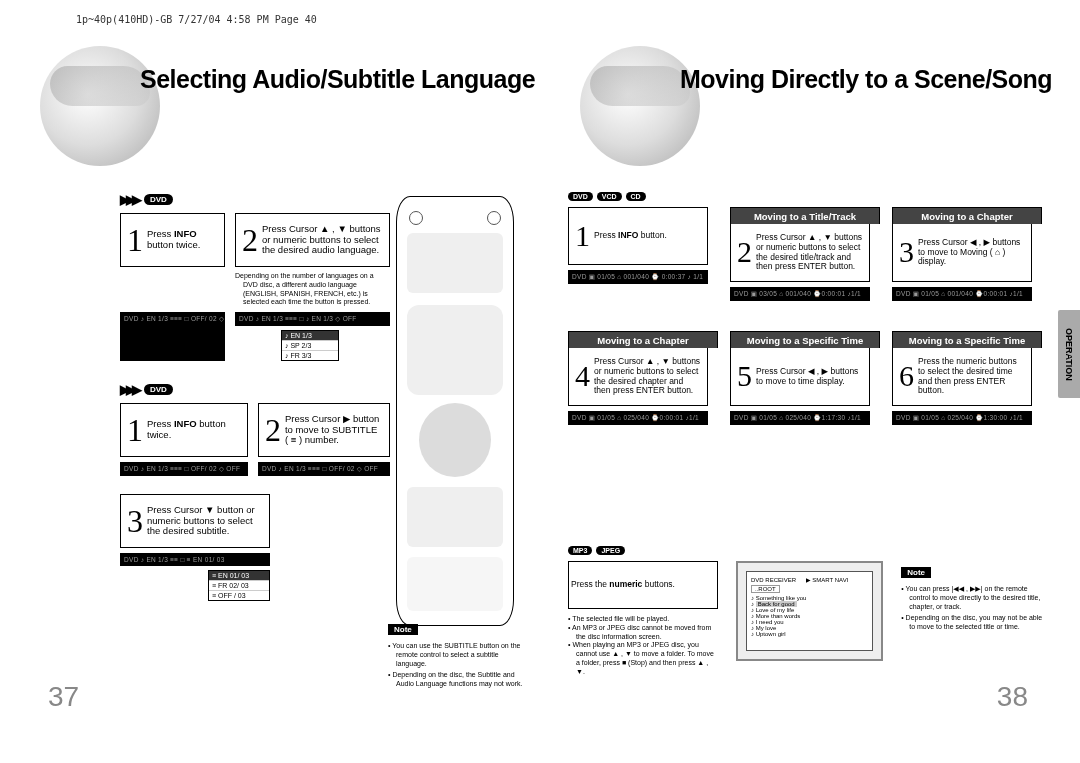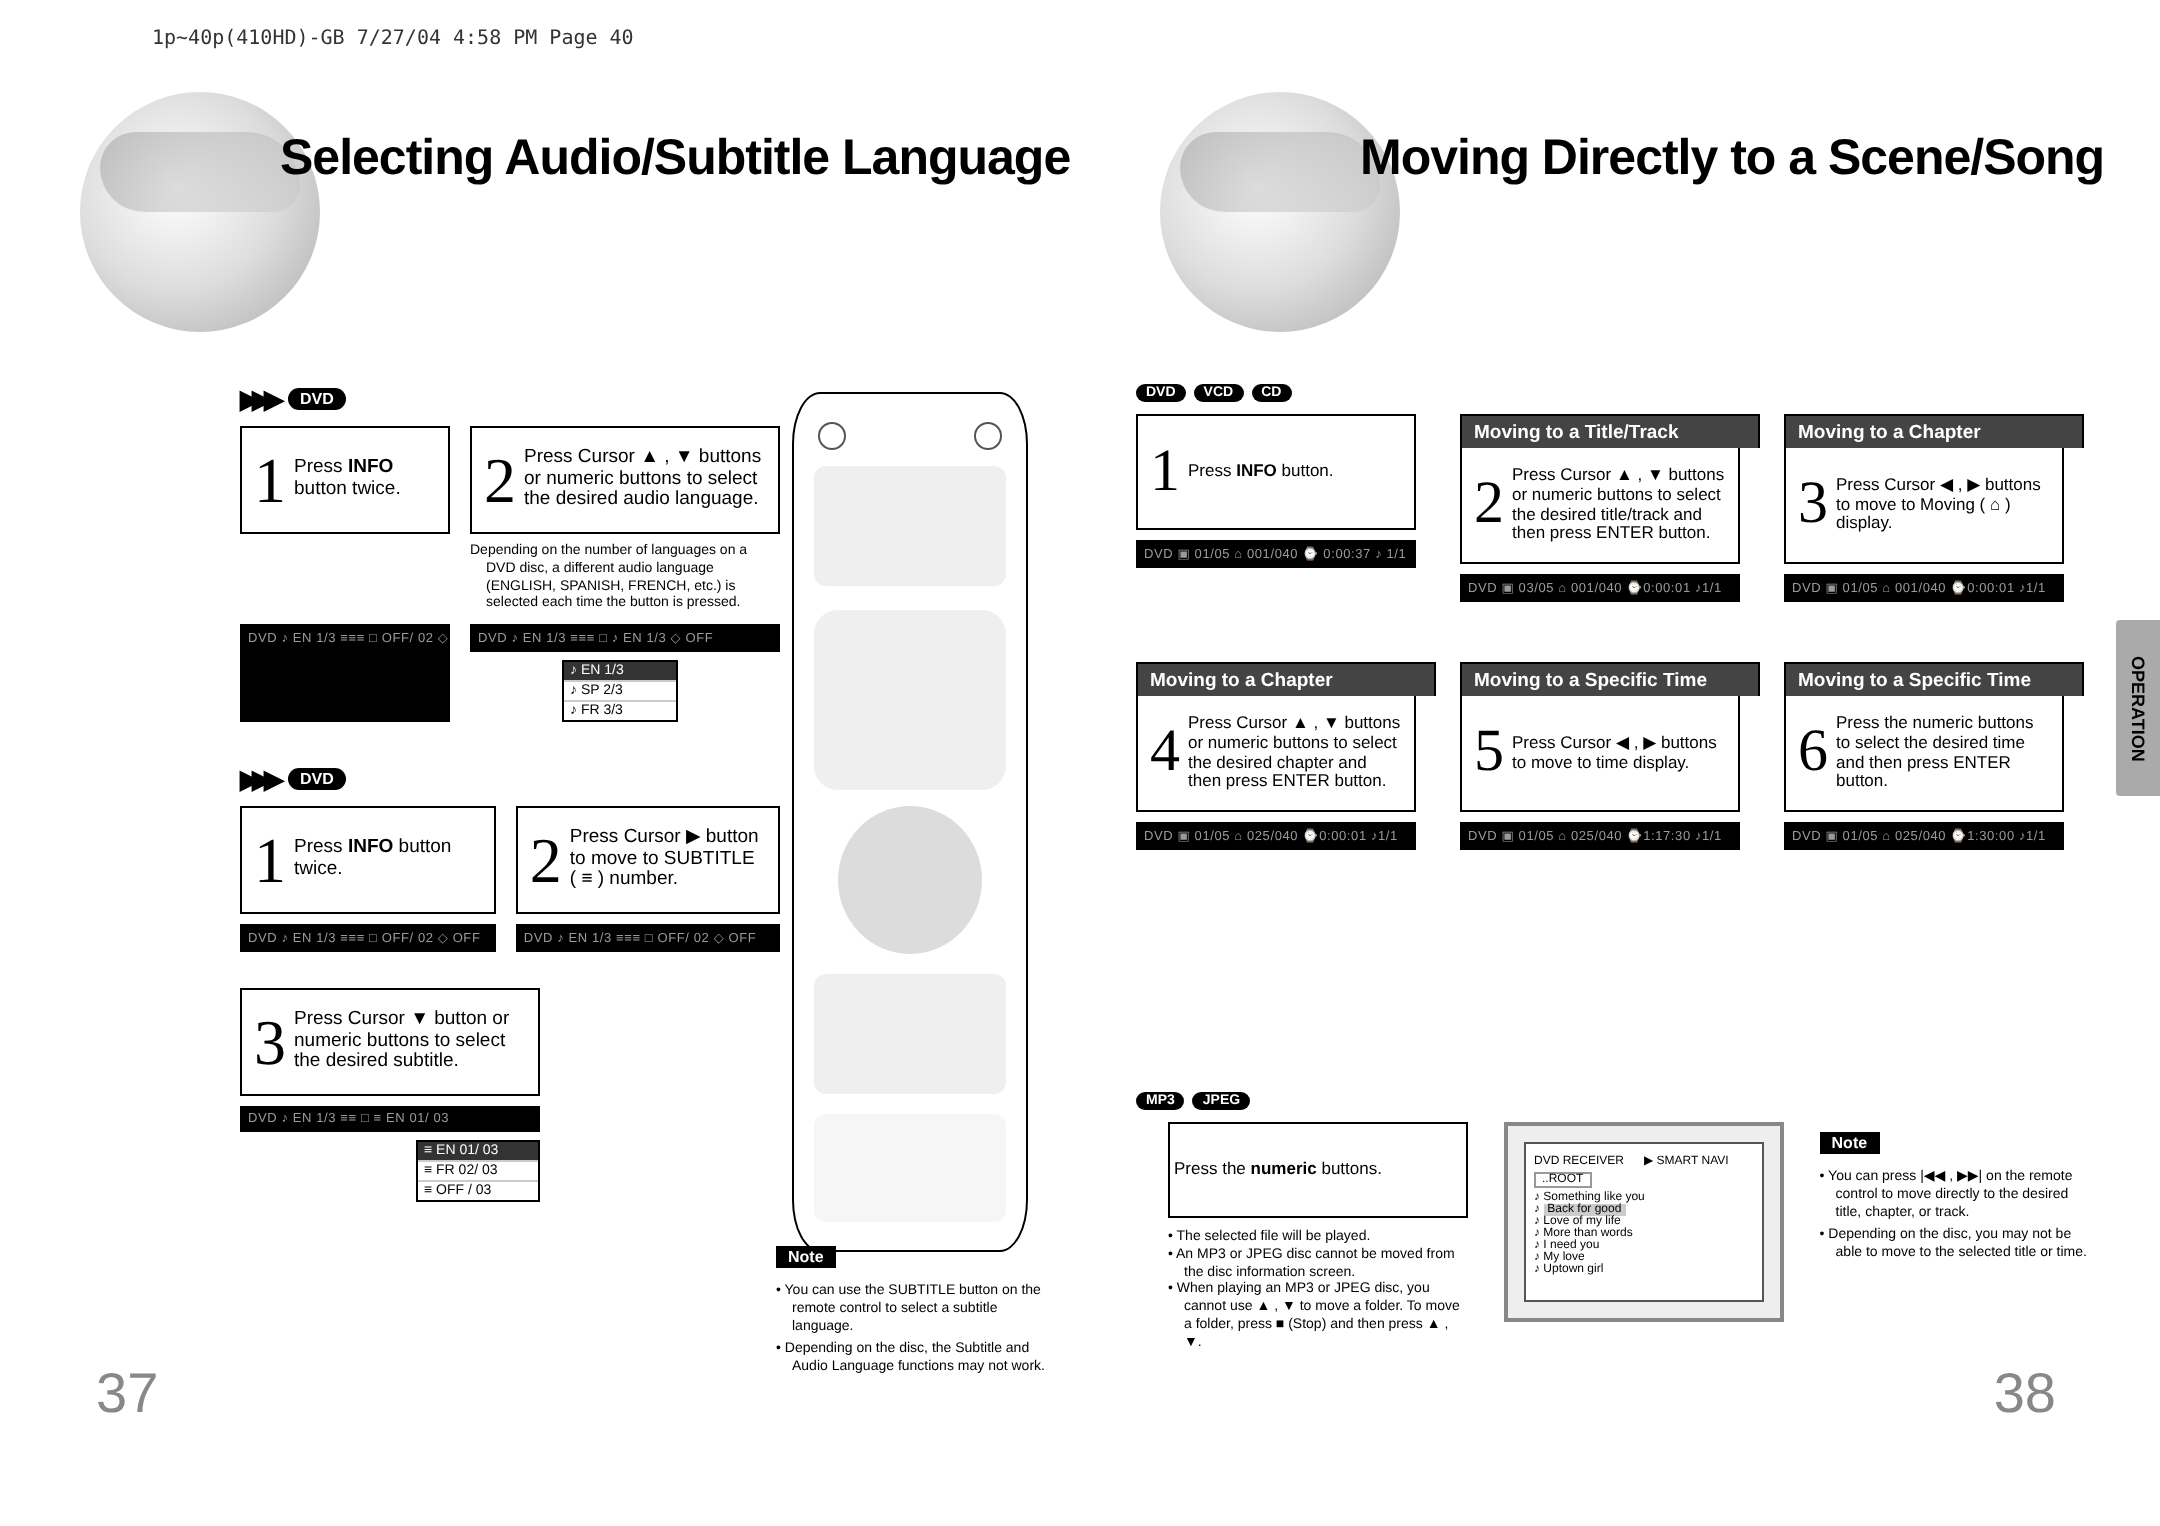--- a/index.html
+++ b/index.html
@@ -16,21 +16,21 @@
   .page-title.right { left:140px; }
   .section { position:absolute; }
   .sec-heading { font-size:14px; font-weight:500; display:flex; align-items:center; gap:6px; }
   .sec-heading .chevrons { letter-spacing:-4px; font-size:13px; font-weight:bold; }
   .dvd-badge { display:inline-flex; background:#000; color:#fff; border-radius:8px; padding:1px 6px; font-size:8px; font-weight:bold; }
   .step-row { display:flex; gap:10px; margin-top:6px; }
   .step-box { border:1px solid #000; height:54px; display:flex; align-items:center; padding:0 6px 0 2px; font-size:9.5px; line-height:1.15; }
   .step-num { font-size:32px; font-weight:400; padding:0 4px; font-family:"Times New Roman",serif; }
   .step-box.w1 { width:150px; }
   .step-box.w2 { width:155px; }
-  .step-header { background:#444; color:#fff; font-size:9.5px; font-weight:bold; padding:3px 6px 2px; border:1px solid #000; border-bottom:none; }
+  .step-header { background:#444; color:#fff; font-size:9.5px; font-weight:bold; padding:3px 6px 2px; border:1px solid #000; border-bottom:none;text-align:center; }
   .stack { display:flex; flex-direction:column; }
   .osd-bar { background:#000; color:#9a9a9a; font-size:6.5px; padding:3px 4px; margin-top:5px; letter-spacing:0.3px; white-space:nowrap; overflow:hidden; }
   .osd-bar.w { width:150px; }
   .lang-pop { border:1px solid #000; font-size:7px; width:58px; margin-top:4px; }
   .lang-pop div { padding:1px 3px; border-top:1px solid #ccc; }
   .lang-pop div:first-child { border-top:none; background:#333;color:#fff; }
   .tiny-note { font-size:7px; line-height:1.25; }
   .bullet { padding-left:8px; text-indent:-8px; }
   .note-tag { display:inline-block; background:#000; color:#fff; font-size:8px; padding:1px 6px; font-weight:bold; }
   .remote { position:absolute; left:396px; top:196px; width:118px; height:430px; border:1px solid #000; border-radius:14px/26px; background:#fff; }
@@ -219,21 +219,21 @@
         </div>
       </div>
     </div>
 
     <div class="section" style="left:28px; top:546px; width:480px;">
       <div class="badges">
         <span class="disc-badge">MP3</span>
         <span class="disc-badge">JPEG</span>
       </div>
       <div style="display:flex; gap:18px; margin-top:6px; align-items:flex-start;">
-        <div class="stack" style="width:150px;margin-left:16px;">
+        <div class="stack" style="width:150px;">
           <div class="step-box" style="height:48px;width:150px;">
             <div>Press the <b>numeric</b> buttons.</div>
           </div>
           <div class="tiny-note" style="margin-top:6px;">
             <div class="bullet">• The selected file will be played.</div>
             <div class="bullet">• An MP3 or JPEG disc cannot be moved from the disc information screen.</div>
             <div class="bullet">• When playing an MP3 or JPEG disc, you cannot use ▲ , ▼ to move a folder. To move a folder, press ■ (Stop) and then press ▲ , ▼.</div>
           </div>
         </div>
         <div class="screen-diag">

